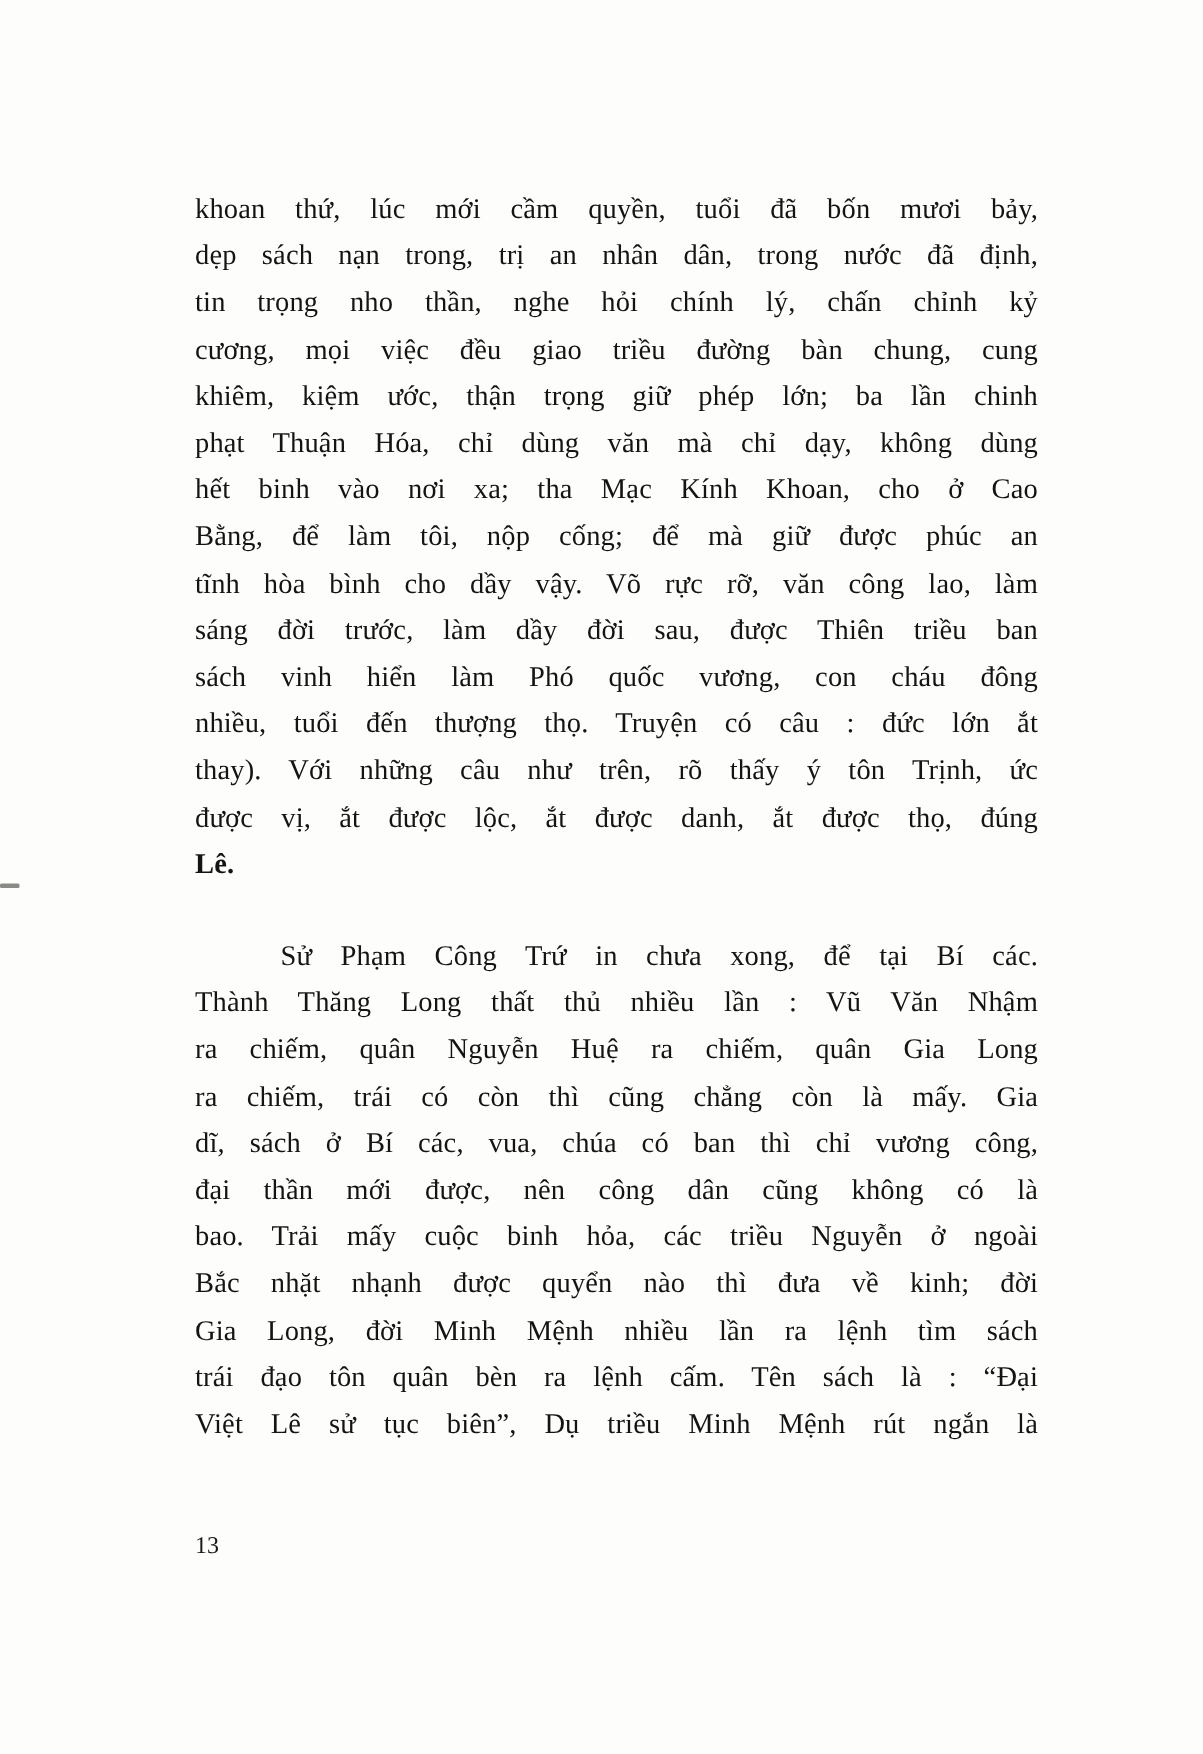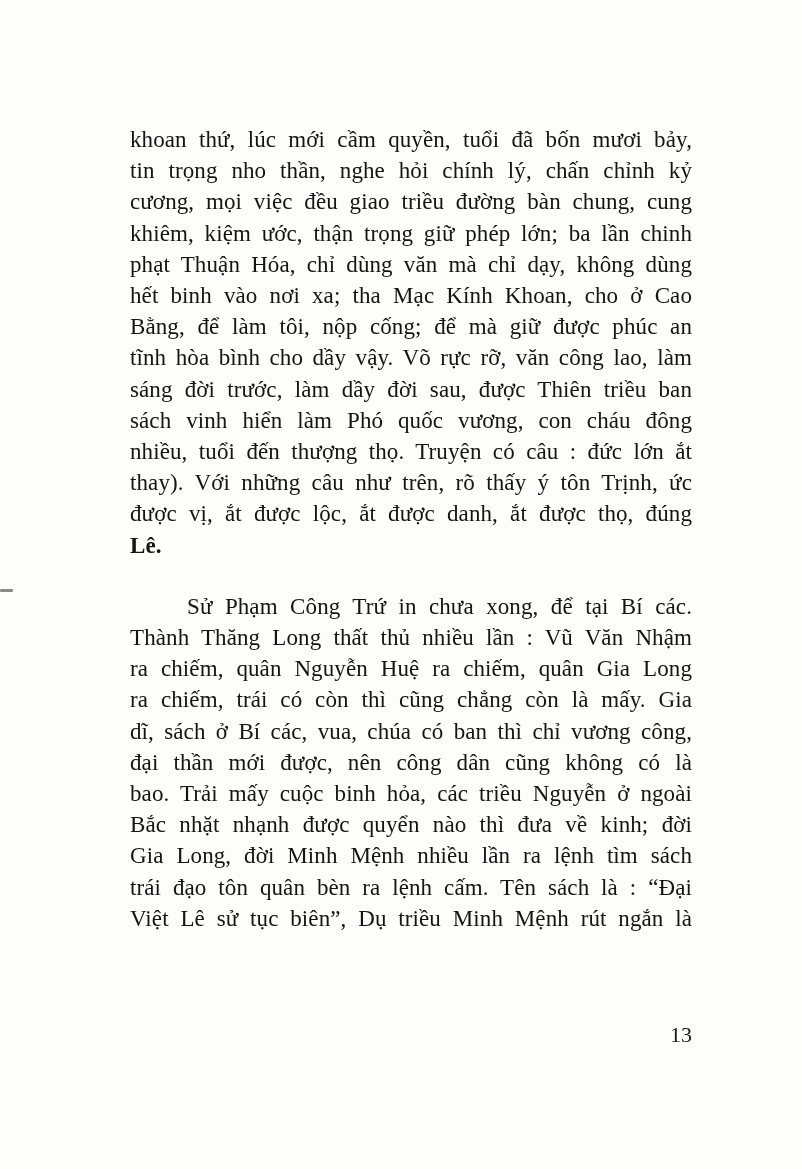--- a/index.html
+++ b/index.html
@@ -18,21 +18,21 @@
     background: #fdfdfb;
     font-family: "Liberation Serif", "DejaVu Serif", serif;
     color: #151413;
   }
 
   .text-block {
     position: absolute;
     left: 130px;
     top: 124px;
     width: 562px;
-    font-size: 23px;
+    font-size: 19px;
     line-height: 31.2px;
     font-weight: 500;
     letter-spacing: 0.1px;
   }
 
   .paragraph + .paragraph {
     margin-top: 30px;
   }
 
   .line {
@@ -49,22 +49,21 @@
   .line.indent {
     text-indent: 57px;
     margin-top: 15px;
   }
 
   .page-number {
     position: absolute;
     left: 130px;
     top: 1022px;
     width: 562px;
-    text-align: right;
-    font-size: 22px;
+    font-size: 16px;
     font-weight: 500;
     color: #1a1918;
   }
 
   .scan-artifact {
     position: absolute;
     left: 0;
     top: 589px;
     width: 13px;
     height: 3px;
@@ -73,20 +72,21 @@
   }
 </style>
 </head>
 <body>
 
 <div class="page">
   <div class="scan-artifact"></div>
   <div class="text-block">
       <div class="paragraph">
         <div class="line">khoan thứ, lúc mới cầm quyền, tuổi đã bốn mươi bảy,</div>
+        <div class="line">dẹp sách nạn trong, trị an nhân dân, trong nước đã định,</div>
         <div class="line">tin trọng nho thần, nghe hỏi chính lý, chấn chỉnh kỷ</div>
         <div class="line">cương, mọi việc đều giao triều đường bàn chung, cung</div>
         <div class="line">khiêm, kiệm ước, thận trọng giữ phép lớn; ba lần chinh</div>
         <div class="line">phạt Thuận Hóa, chỉ dùng văn mà chỉ dạy, không dùng</div>
         <div class="line">hết binh vào nơi xa; tha Mạc Kính Khoan, cho ở Cao</div>
         <div class="line">Bằng, để làm tôi, nộp cống; để mà giữ được phúc an</div>
         <div class="line">tĩnh hòa bình cho dầy vậy. Võ rực rỡ, văn công lao, làm</div>
         <div class="line">sáng đời trước, làm dầy đời sau, được Thiên triều ban</div>
         <div class="line">sách vinh hiển làm Phó quốc vương, con cháu đông</div>
         <div class="line">nhiều, tuổi đến thượng thọ. Truyện có câu : đức lớn ắt</div>

